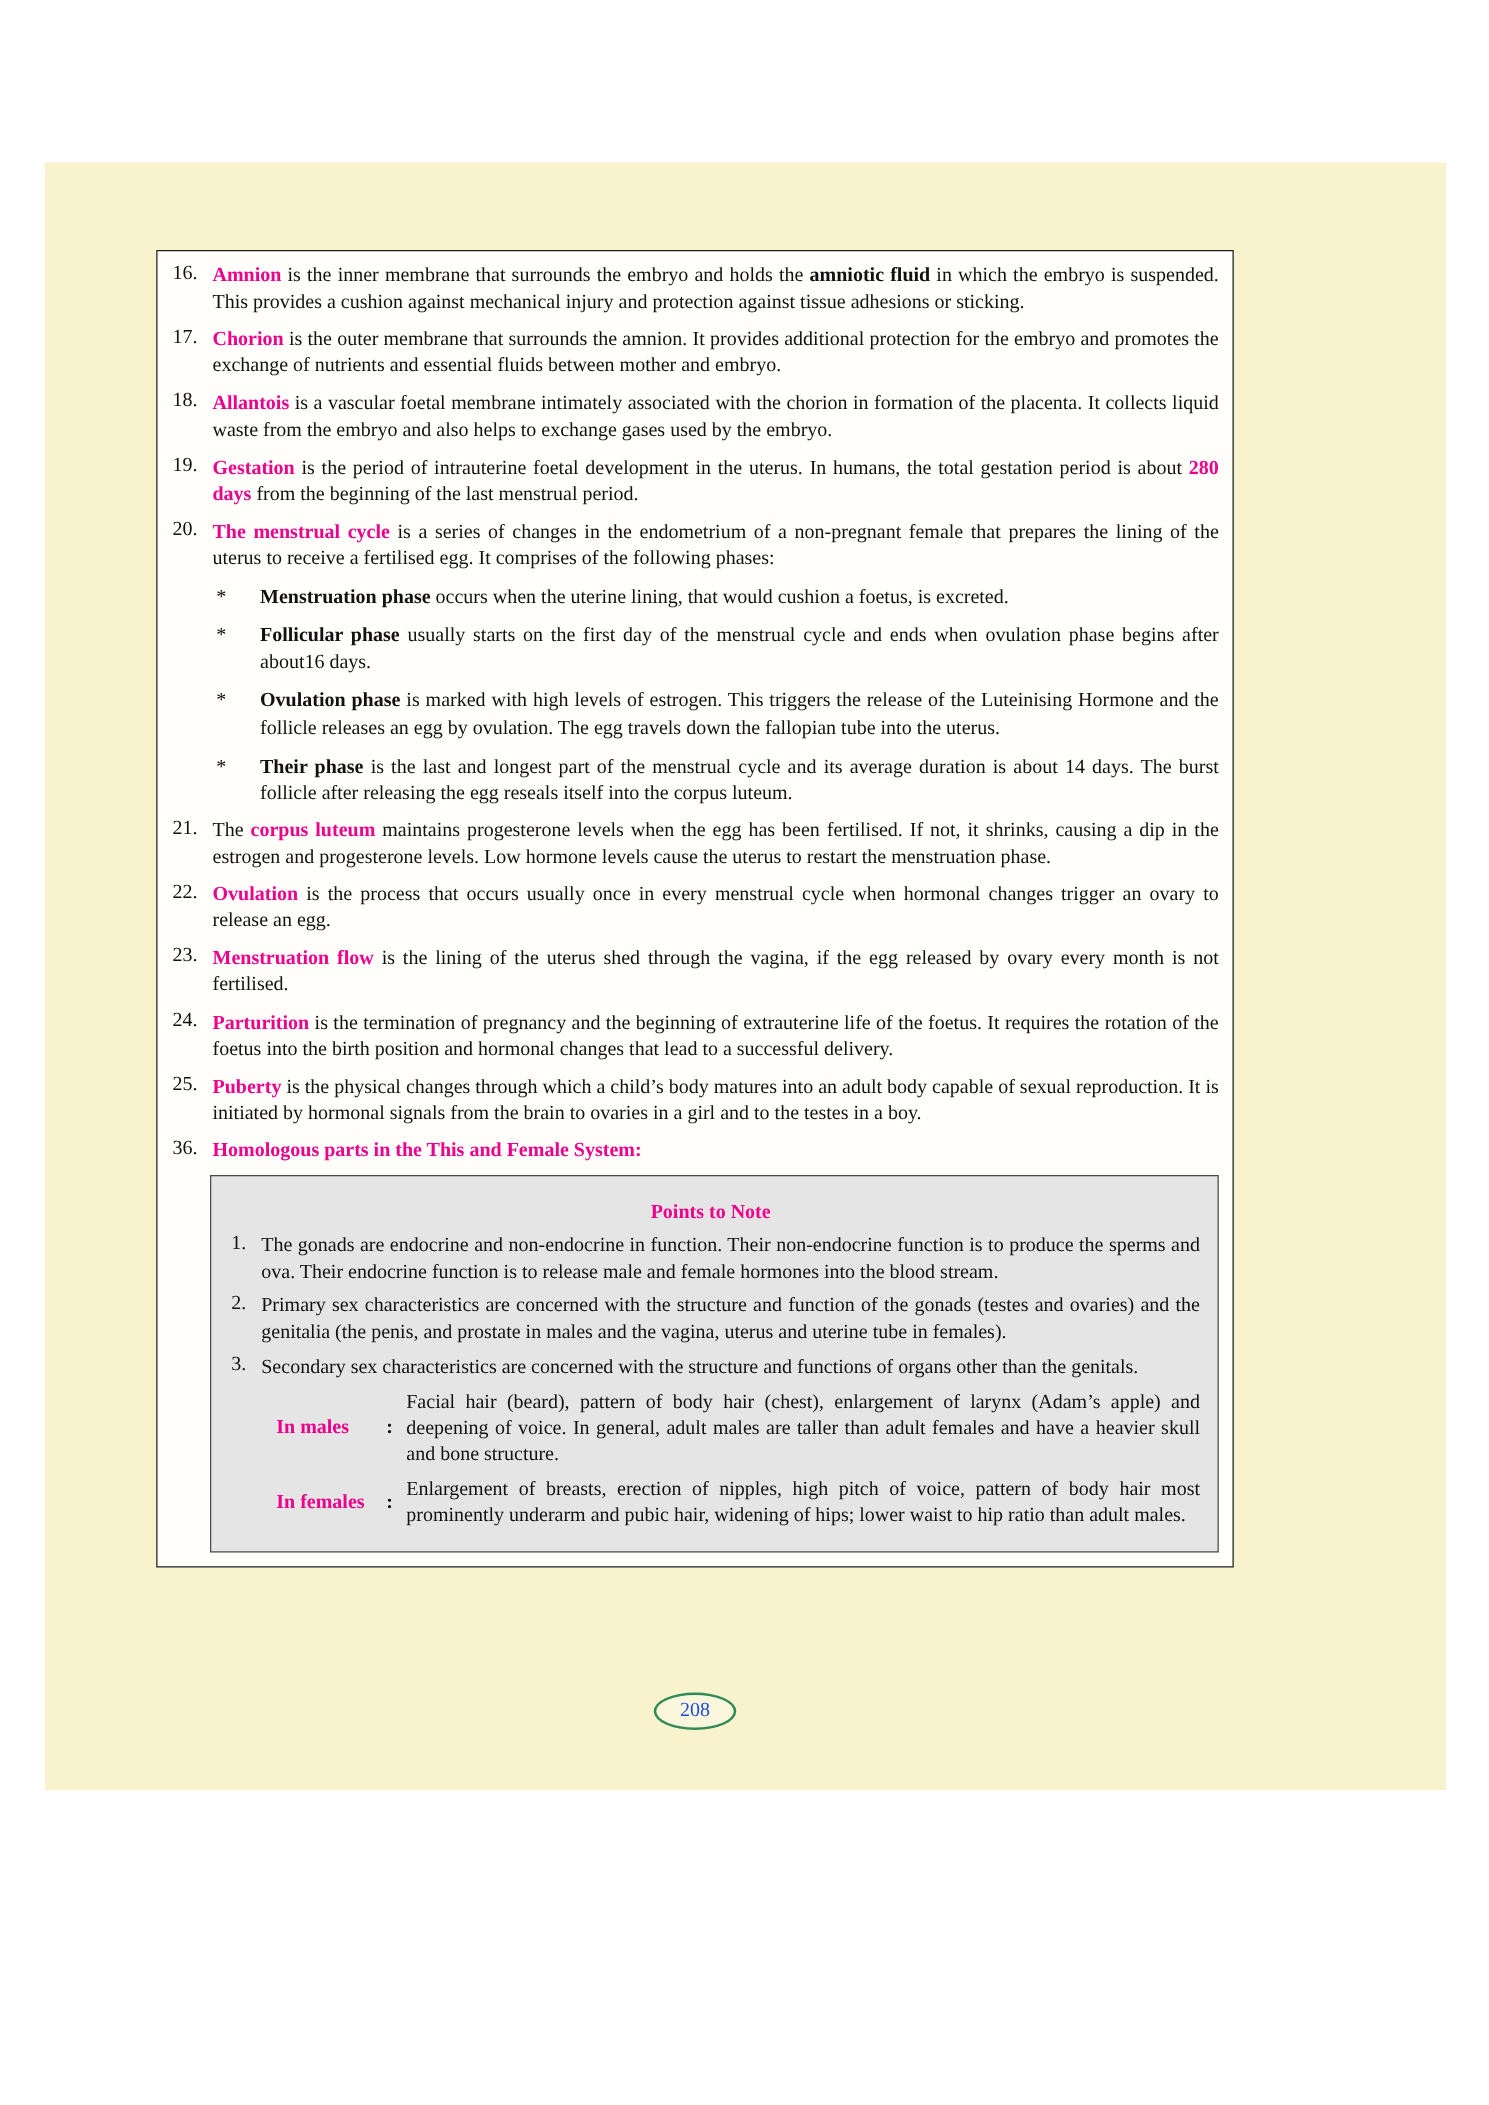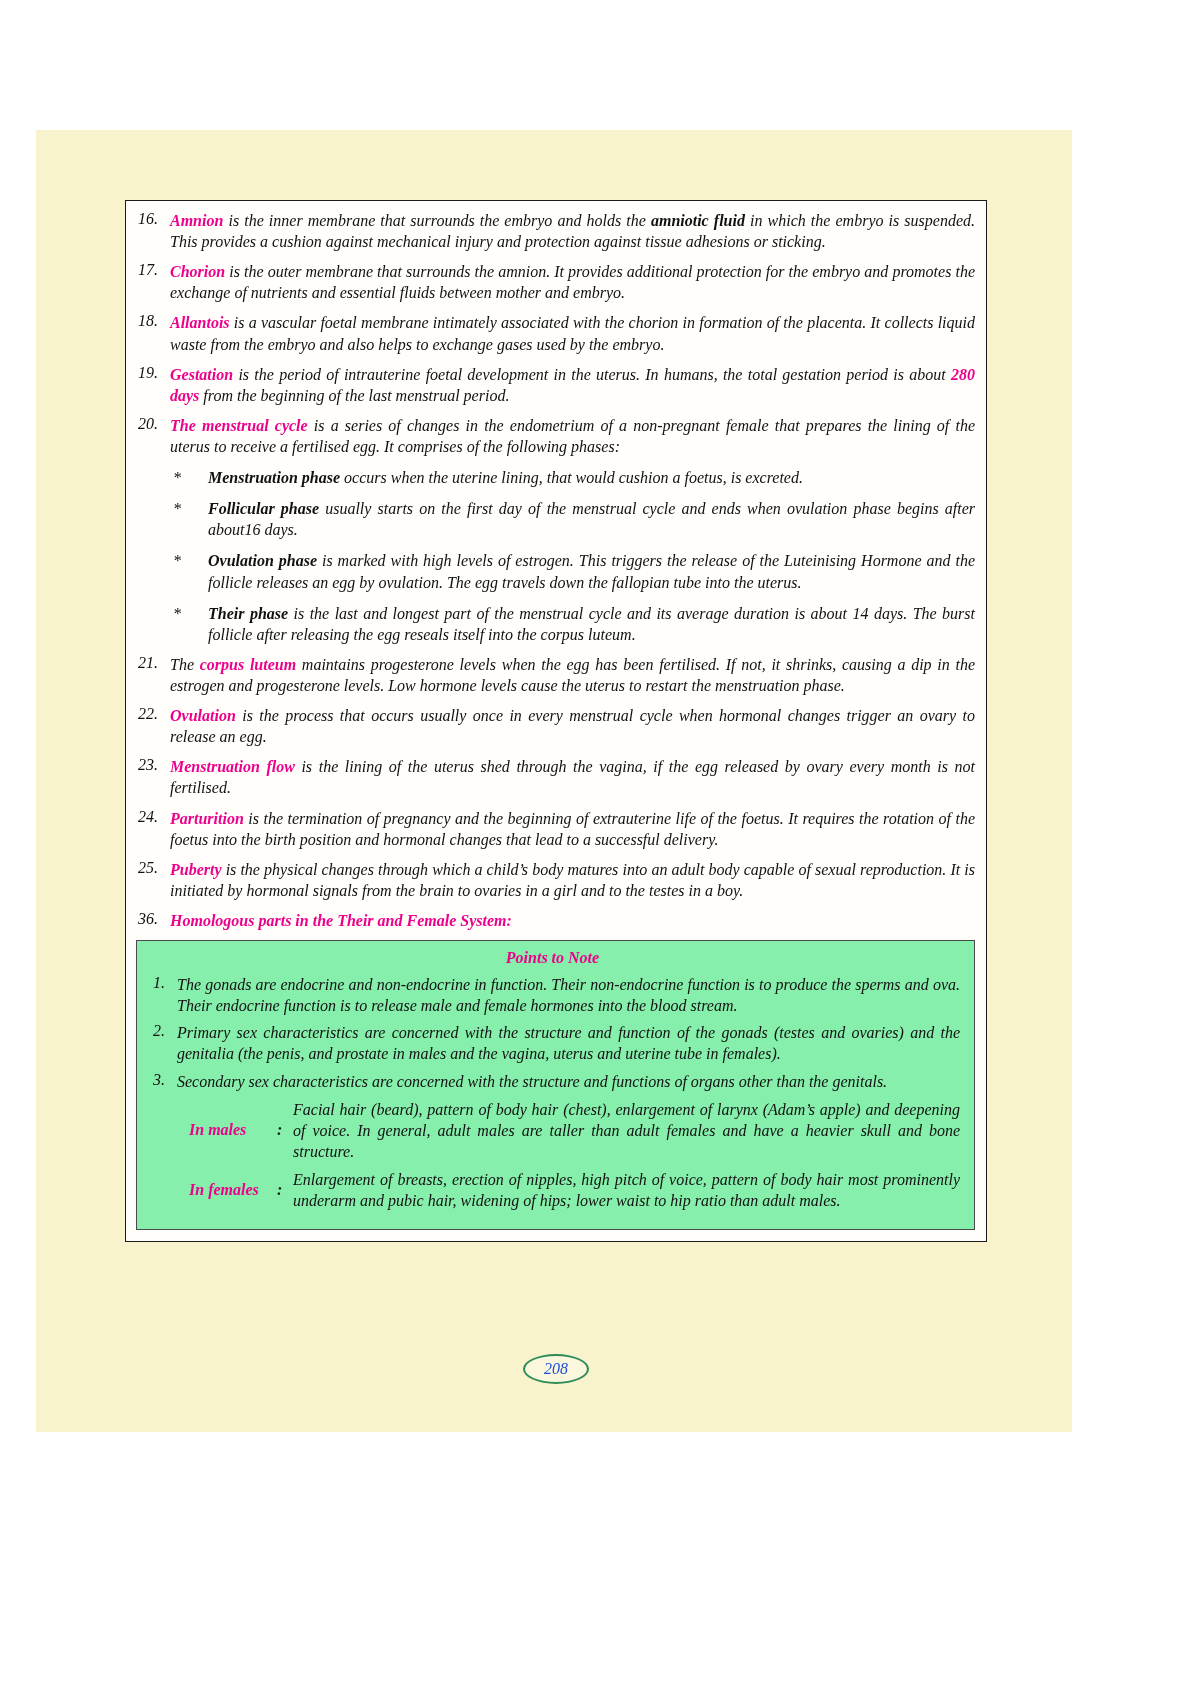--- a/index.html
+++ b/index.html
@@ -3,23 +3,22 @@
 <meta charset="utf-8">
 <style>
   * { margin:0; padding:0; box-sizing:border-box; }
   html,body { background:#ffffff; }
   body {
     width:1191px; height:1684px; position:relative;
     font-family:"Liberation Serif", serif;
     color:#111; font-size:16px;
   }
   .cream {
-    position:absolute; left:36px; top:130px; width:1036px; height:1302px;
+    position:absolute; left:36px; top:130px; width:1121px; height:1302px;
     background:#f8f3cd;
-    font-style:italic;
   }
   .main-box {
     position:absolute; left:89px; top:70px; width:862px;
     background:#fffefb; border:1.6px solid #1c1c1c;
     padding:9px 11px 11px 10px;
   }
   .item { display:flex; margin-bottom:9px; }
   .item:last-of-type { margin-bottom:7px; }
   .num { width:34px; flex:none; padding-left:2px; }
   .body { flex:1; text-align:justify; line-height:1.32; }
@@ -32,23 +31,24 @@
   .bullet { width:38px; flex:none; padding-left:3px; }
   .pbody { flex:1; text-align:justify; line-height:1.32; }
   .pname { font-weight:bold; }
   .homol-body { flex:1; line-height:1.32; }
   .homol-row { display:flex; }
   .hcols { display:flex; margin-left:9px; }
   .hcol { width:144px; }
   .hcol .hhead { font-weight:bold; }
   .hcol div { line-height:1.3; }
   .note-box {
-    margin-top:8px; background:#86efac;
+    margin-top:8px; background:#e5e5e5;
     border:1.6px solid #4a4a4a;
-    padding:8px 14px 12px 8px;
+    padding:20px 14px 12px 8px;
+    margin-left:32px;
   }
   .note-title { text-align:center; color:#ec008c; font-weight:bold; margin-bottom:7px; }
   .note-item { display:flex; margin-bottom:6px; }
   .nnum { width:32px; flex:none; padding-left:8px; }
   .ntext { flex:1; text-align:justify; line-height:1.32; }
   .note-sub { display:flex; margin:7px 0 6px 44px;align-items:center; }
   .nlabel { flex:none; width:88px; color:#ec008c; font-weight:bold; }
   .ncolon { flex:none; width:16px; font-weight:bold; }
   .nsub-text { flex:1; text-align:justify; line-height:1.32; }
   .page-oval {
@@ -133,21 +133,21 @@
     <div class="item">
       <span class="num">25.</span>
       <div class="body"><span class="term">Puberty</span><span> is the physical changes through which a child’s body matures into an adult body capable of sexual reproduction. It is initiated by hormonal signals from the brain to ovaries in a girl and to the testes in a boy.</span></div>
     </div>
 
 
     <div class="item">
       <span class="num">36.</span>
       <div class="homol-body">
         <div class="homol-row">
-          <span class="term">Homologous parts in the Their and Female System:</span>
+          <span class="term">Homologous parts in the This and Female System:</span>
         </div>
       </div>
     </div>
 
     <div class="note-box">
       <div class="note-title">Points to Note</div>
 
       <div class="note-item">
         <span class="nnum">1.</span>
         <div class="ntext">The gonads are endocrine and non-endocrine in function. Their non-endocrine function is to produce the sperms and ova. Their endocrine function is to release male and female hormones into the blood stream.</div>

